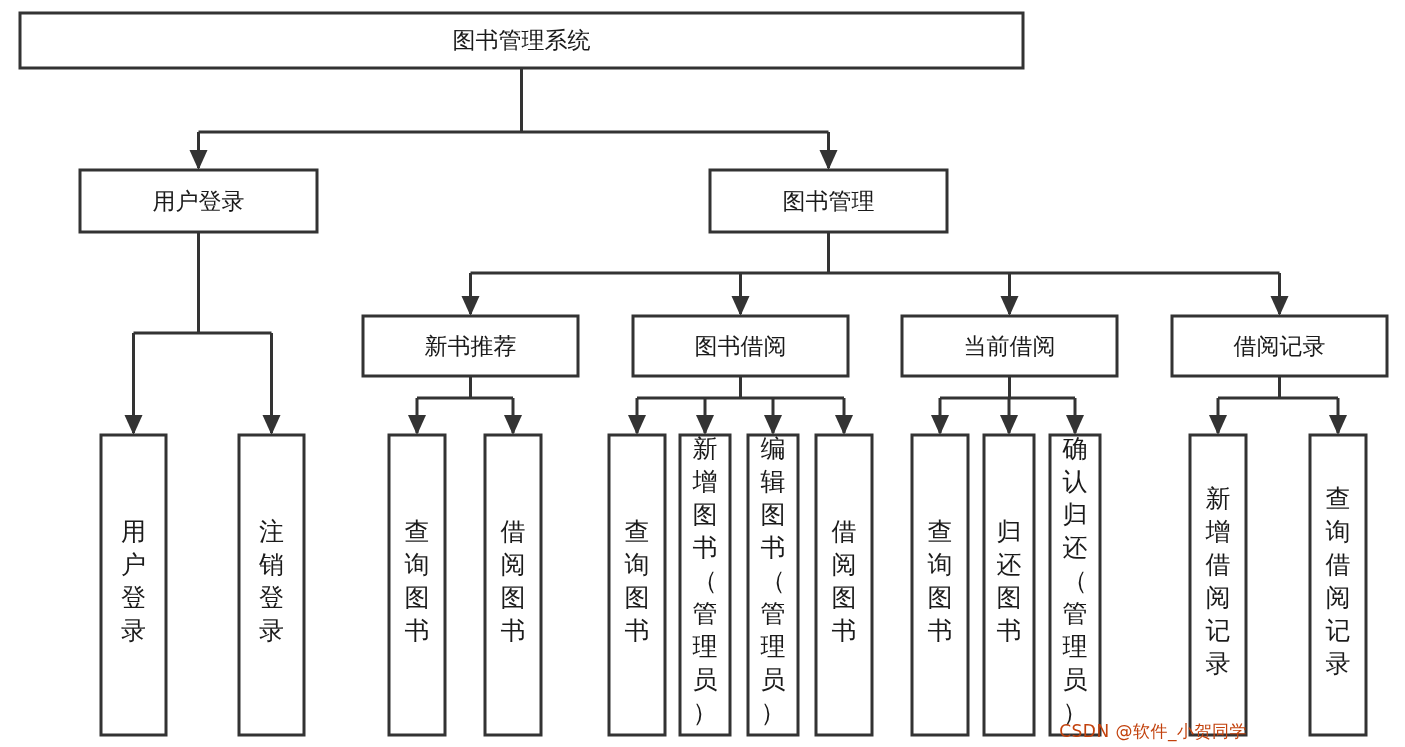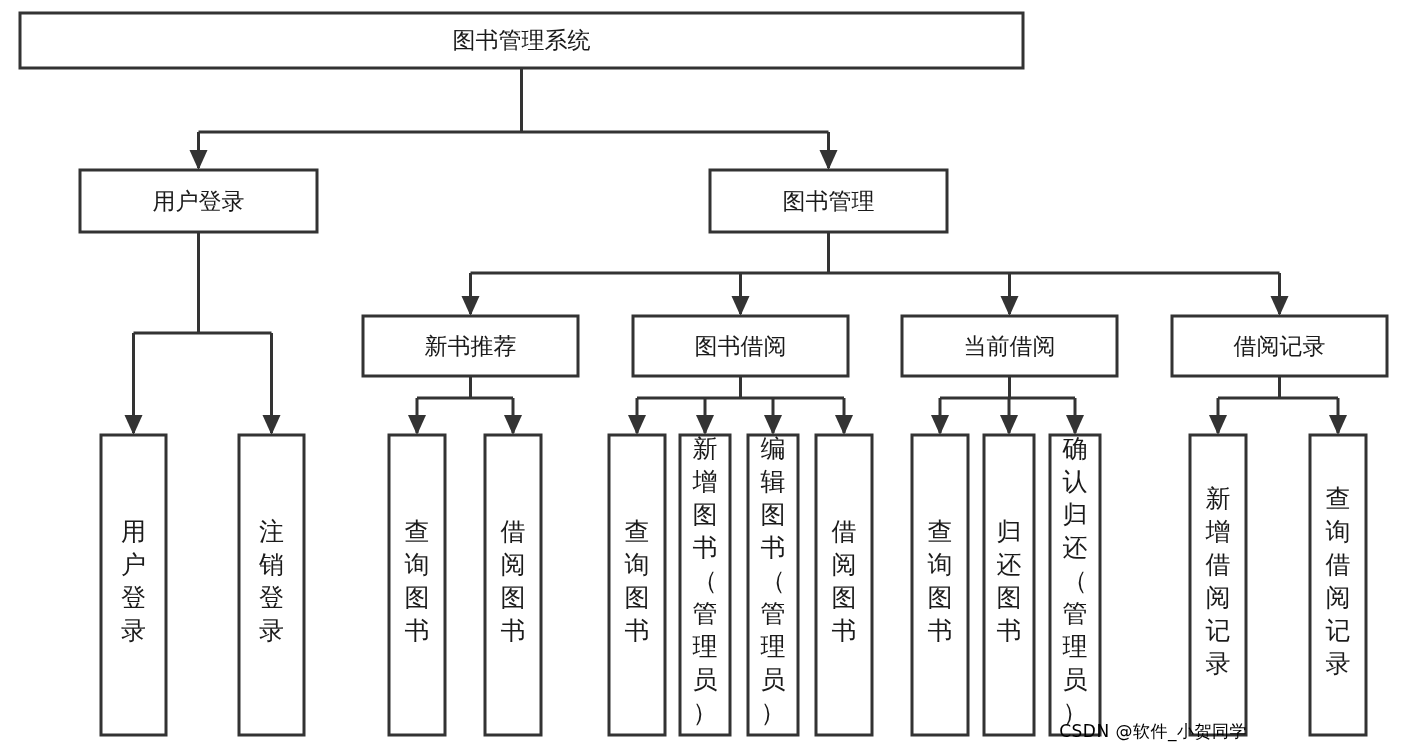--- a/index.html
+++ b/index.html
@@ -26,21 +26,21 @@
     text-anchor:middle;
   }
   .connector{stroke:#333333;stroke-width:3;fill:none;}
   .arrow-head{fill:#333333;}
   .watermark{
     position:absolute;
     right:10px;
     bottom:4px;
     font-family:"DejaVu Sans","Liberation Sans",sans-serif;
     font-size:17px;
-    color:#000000;
+    color:#c2410c;
     white-space:nowrap;
     letter-spacing:0.5px;
   }
 </style>
 </head>
 <body>
 
 <div id="diagram-root">
   <svg id="diagram-svg" width="1405" height="747" viewBox="0 0 1405 747" xmlns="http://www.w3.org/2000/svg">
     <g id="connector-layer">

